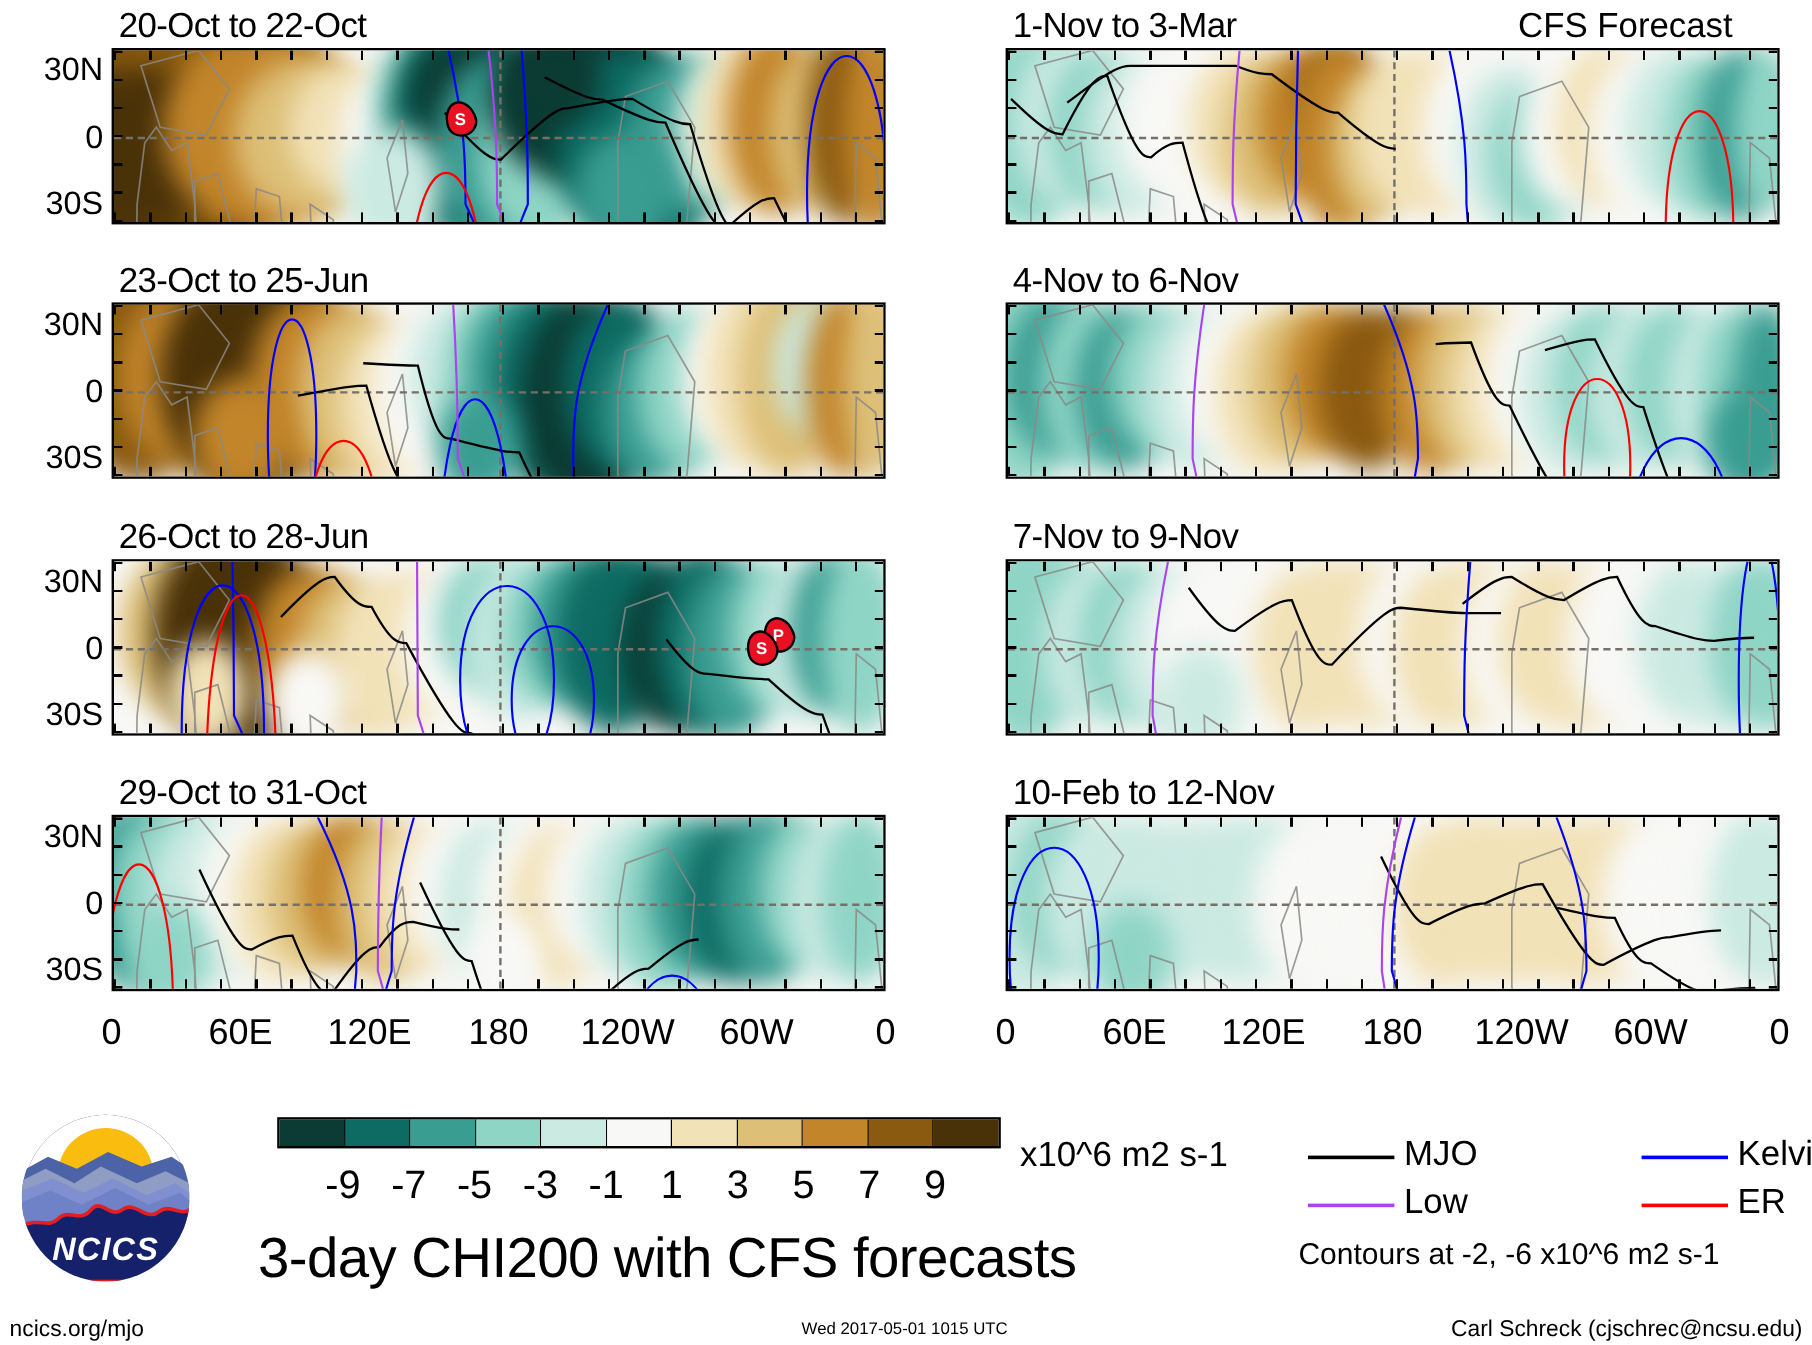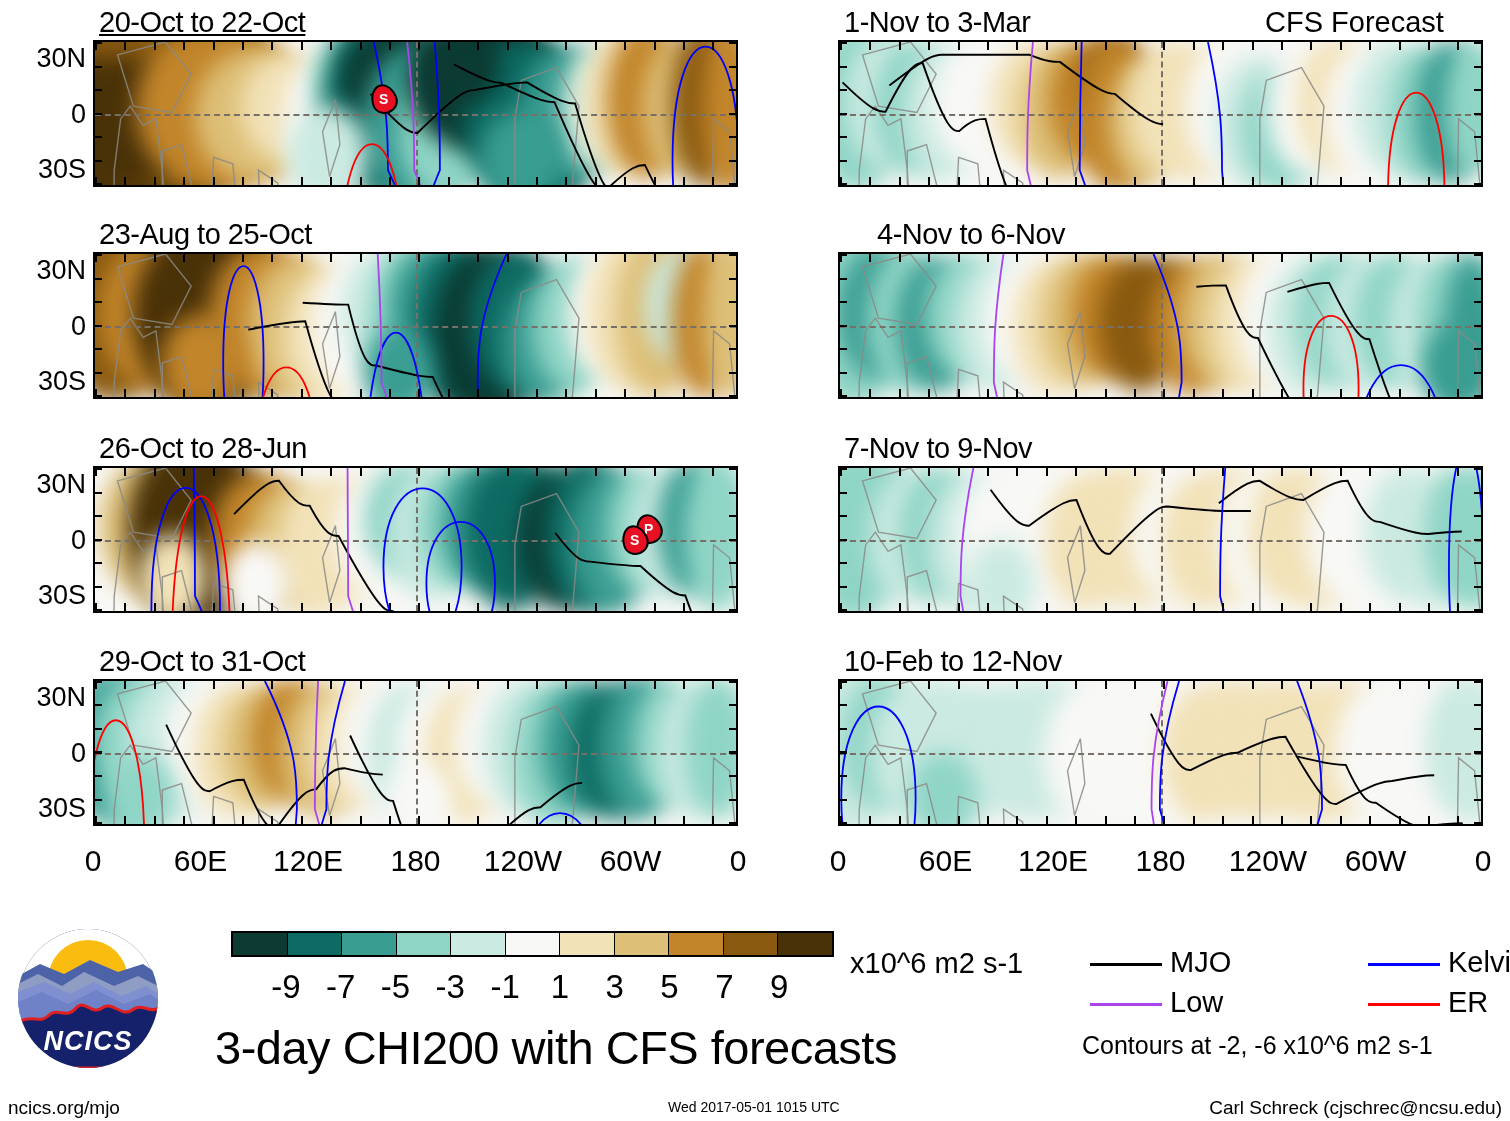--- a/index.html
+++ b/index.html
@@ -58,21 +58,21 @@
   .footer{position:absolute;font-size:19px;white-space:nowrap;line-height:1;}
   #foot-center{font-size:14px;}
 
   
   #logo{position:absolute;width:140px;height:140px;border-radius:50%;overflow:hidden;}
 </style>
 </head>
 <body>
 
 <div id="panels">
-    <div class="ptitle" style="left: 99px; top: 8px; text-decoration: underline;">20-Oct to 22-Oct</div>
+    <div class="ptitle" style="left: 99px; top: 8px;">20-Oct to 22-Oct</div>
     <div class="pcorner" style="left: 566px; top: 8px; margin-top: 48px;">Observed</div>
     <div class="panel" style="left: 93px; top: 40px; width: 645px; height: 147px;">
       <div class="field" style="background: rgb(248, 248, 246);">
         <div class="blob" style="width: 270.9px; height: 209.475px; left: -103.2px; top: -38.5875px; background: rgb(74, 50, 8);"></div>
         <div class="blob" style="width: 216.72px; height: 187.425px; left: -30.96px; top: -42.2625px; background: rgb(138, 90, 16);"></div>
         <div class="blob" style="width: 176.085px; height: 132.3px; left: -68.6925px; top: 14.7px; background: rgb(74, 50, 8);"></div>
         <div class="blob" style="width: 162.54px; height: 165.375px; left: 41.28px; top: -16.5375px; background: rgb(194, 133, 42);"></div>
         <div class="blob" style="width: 121.905px; height: 132.3px; left: 100.297px; top: 7.35px; background: rgb(221, 191, 119);"></div>
         <div class="blob" style="width: 94.815px; height: 110.25px; left: 146.093px; top: 11.025px; background: rgb(242, 226, 184);"></div>
         <div class="blob" style="width: 67.725px; height: 121.275px; left: 188.662px; top: 15.8025px; background: rgb(248, 248, 246);"></div>
@@ -126,21 +126,21 @@
         <path d="M0.487,0.0 C0.498,0.100 0.498,0.150 0.498,0.200 C0.539,0.300 0.539,0.350 0.539,0.400 C0.526,0.500 0.526,0.550 0.526,0.600 C0.495,0.700 0.495,0.750 0.495,0.800 C0.512,0.900 0.512,0.950 0.512,1.000" fill="none" stroke="#aa44ee" vector-effect="non-scaling-stroke" style="stroke-width: 1.8px;"></path>
       </svg>
       <div class="marker" style="left: 275.667px; top: 42.125px;">
         <span>S</span>
       </div>
       <div class="ticks-top"></div>
       <div class="ticks-bot"></div>
       <div class="ticks-left"></div>
       <div class="ticks-right"></div>
     </div>
-    <div class="ptitle" style="left: 99px; top: 220px;">23-Aug to 25-Oct</div>
+    <div class="ptitle" style="left: 99px; top: 220px;">23-Oct to 25-Jun</div>
     <div class="panel" style="left: 93px; top: 252px; width: 645px; height: 147px;">
       <div class="field" style="background: rgb(248, 248, 246);">
         <div class="blob" style="width: 121.905px; height: 176.4px; left: -41.6025px; top: -29.4px; background: rgb(138, 90, 16);"></div>
         <div class="blob" style="width: 121.905px; height: 154.35px; left: 3.5475px; top: -18.375px; background: rgb(194, 133, 42);"></div>
         <div class="blob" style="width: 148.995px; height: 187.425px; left: 38.3775px; top: -31.9725px; background: rgb(74, 50, 8);"></div>
         <div class="blob" style="width: 108.36px; height: 132.3px; left: 81.27px; top: -14.7px; background: rgb(74, 50, 8);"></div>
         <div class="blob" style="width: 108.36px; height: 154.35px; left: 113.52px; top: -11.025px; background: rgb(194, 133, 42);"></div>
         <div class="blob" style="width: 94.815px; height: 143.325px; left: 152.542px; top: 1.8375px; background: rgb(221, 191, 119);"></div>
         <div class="blob" style="width: 81.27px; height: 132.3px; left: 188.34px; top: 14.7px; background: rgb(242, 226, 184);"></div>
         <div class="blob" style="width: 81.27px; height: 132.3px; left: 217.365px; top: 7.35px; background: rgb(248, 248, 246);"></div>
@@ -379,21 +379,21 @@
         <path d="M0.377,0.0 C0.374,0.100 0.374,0.150 0.374,0.200 C0.411,0.300 0.411,0.350 0.411,0.400 C0.458,0.500 0.458,0.550 0.458,0.600 C0.470,0.700 0.470,0.750 0.470,0.800 C0.458,0.900 0.458,0.950 0.458,1.000" fill="none" stroke="#0000ff" vector-effect="non-scaling-stroke" style="stroke-width: 1.8px;"></path>
         <path d="M0.574,0.0 C0.596,0.100 0.596,0.150 0.596,0.200 C0.604,0.300 0.604,0.350 0.604,0.400 C0.643,0.500 0.643,0.550 0.643,0.600 C0.608,0.700 0.608,0.750 0.608,0.800 C0.626,0.900 0.626,0.950 0.626,1.000" fill="none" stroke="#0000ff" vector-effect="non-scaling-stroke" style="stroke-width: 1.8px;"></path>
         <path d="M0.855,0.235 C0.855,0.027 0.943,0.027 0.943,0.235 C0.943,0.442 0.855,0.442 0.855,0.235 Z" fill="none" stroke="#ff0000" vector-effect="non-scaling-stroke" style="stroke-width: 1.8px;"></path>
         <path d="M0.301,0.0 C0.292,0.100 0.292,0.150 0.292,0.200 C0.317,0.300 0.317,0.350 0.317,0.400 C0.287,0.500 0.287,0.550 0.287,0.600 C0.304,0.700 0.304,0.750 0.304,0.800 C0.317,0.900 0.317,0.950 0.317,1.000" fill="none" stroke="#aa44ee" vector-effect="non-scaling-stroke" style="stroke-width: 1.8px;"></path>
       </svg>
       <div class="ticks-top"></div>
       <div class="ticks-bot"></div>
       <div class="ticks-left"></div>
       <div class="ticks-right"></div>
     </div>
-    <div class="ptitle" style="left: 877px; top: 220px;">4-Nov to 6-Nov</div>
+    <div class="ptitle" style="left: 844px; top: 220px;">4-Nov to 6-Nov</div>
     <div class="panel" style="left: 838px; top: 252px; width: 645px; height: 147px;">
       <div class="field" style="background: rgb(248, 248, 246);">
         <div class="blob" style="width: 94.815px; height: 176.4px; left: -34.5075px; top: -22.05px; background: rgb(143, 213, 198);"></div>
         <div class="blob" style="width: 81.27px; height: 132.3px; left: -1.935px; top: -7.35px; background: rgb(58, 157, 146);"></div>
         <div class="blob" style="width: 81.27px; height: 143.325px; left: 27.09px; top: -5.5125px; background: rgb(143, 213, 198);"></div>
         <div class="blob" style="width: 81.27px; height: 132.3px; left: 56.115px; top: 4.41px; background: rgb(58, 157, 146);"></div>
         <div class="blob" style="width: 81.27px; height: 121.275px; left: 85.14px; top: 1.1025px; background: rgb(143, 213, 198);"></div>
         <div class="blob" style="width: 81.27px; height: 132.3px; left: 114.165px; top: 4.41px; background: rgb(203, 234, 226);"></div>
         <div class="blob" style="width: 81.27px; height: 121.275px; left: 143.19px; top: 5.5125px; background: rgb(248, 248, 246);"></div>
         <div class="blob" style="width: 81.27px; height: 132.3px; left: 172.215px; top: 7.35px; background: rgb(242, 226, 184);"></div>

